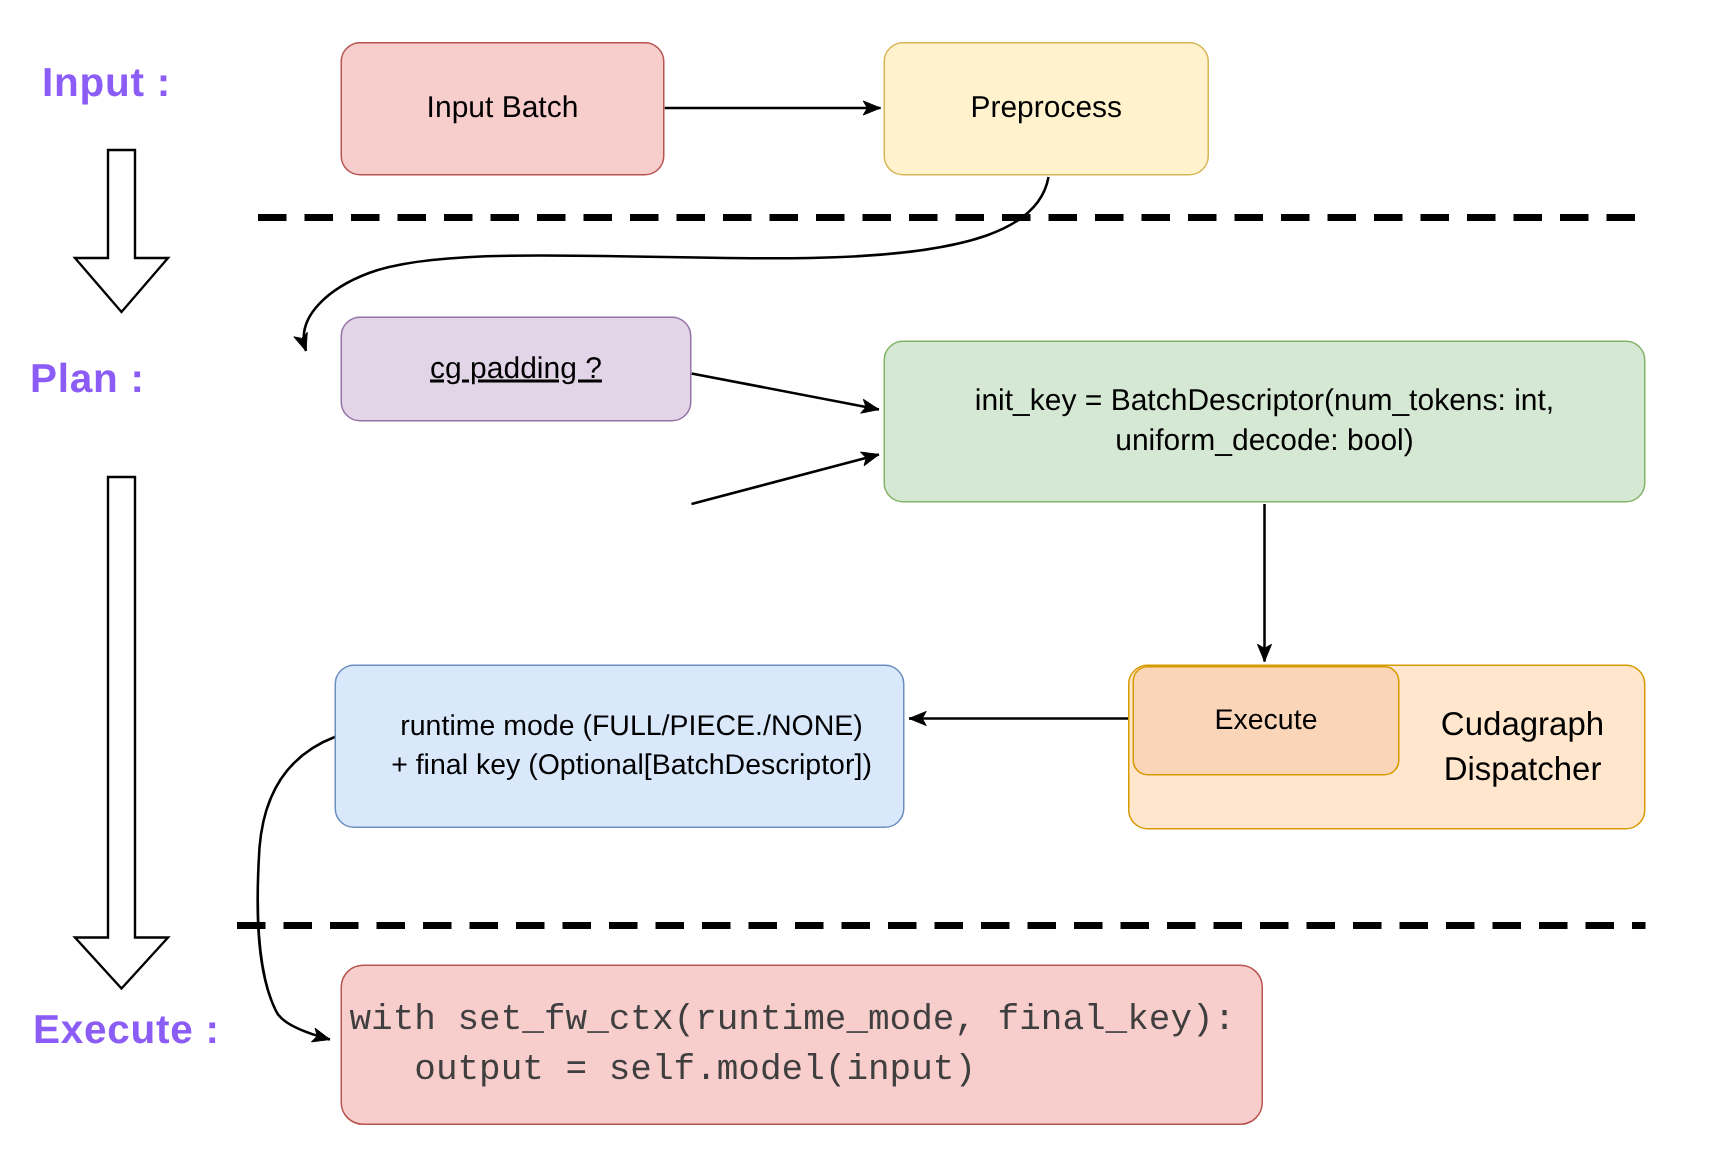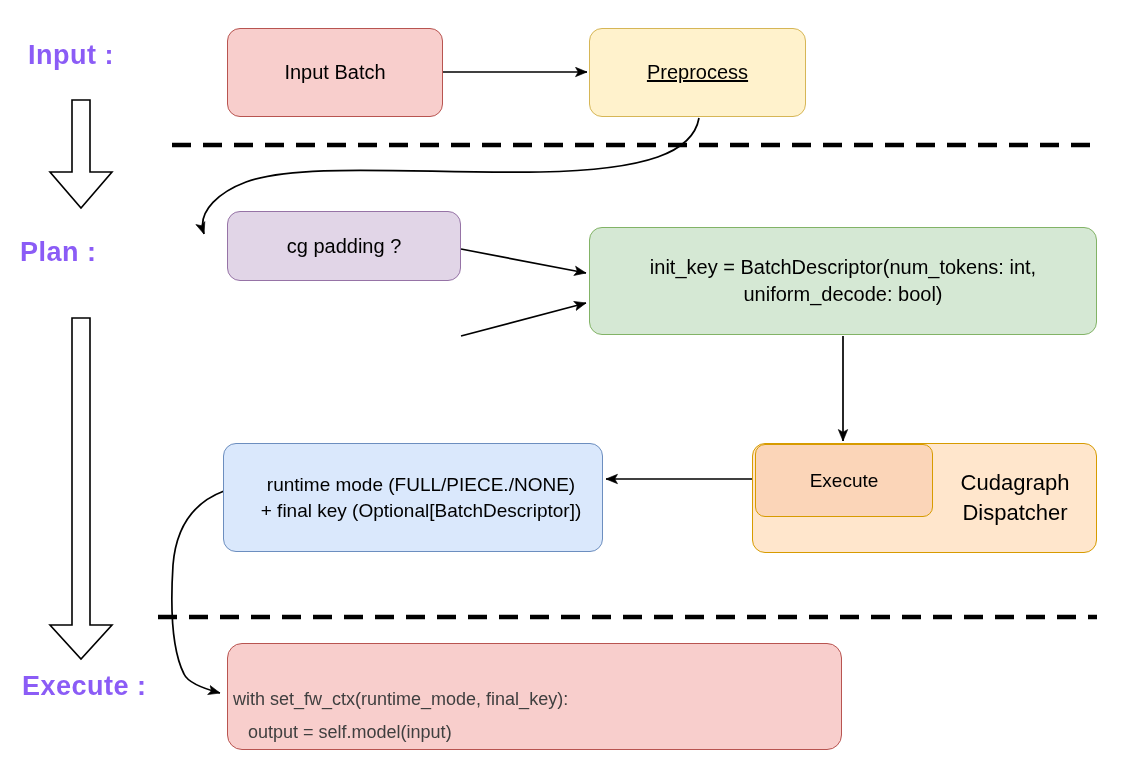--- a/index.html
+++ b/index.html
@@ -9,42 +9,42 @@
   }
   .layer{position:absolute;left:0;top:0;width:1142px;height:770px;}
   svg.layer{pointer-events:none;}
   .node{
     position:absolute;display:flex;flex-direction:column;align-items:center;justify-content:center;
     text-align:center;border-radius:13px;border:1.7px solid #000;box-sizing:border-box;
     line-height:1.32;
   }
   .node .ln{white-space:pre;}
   .red    {background:var(--red-fill);   border-color:var(--red-stroke);}
-  .yellow {background:var(--yellow-fill);border-color:var(--yellow-stroke);text-decoration:underline;}
+  .yellow {background:var(--yellow-fill);border-color:var(--yellow-stroke);}
   .purple {background:var(--purple-fill);border-color:var(--purple-stroke);}
   .green  {background:var(--green-fill); border-color:var(--green-stroke);}
   .blue   {background:var(--blue-fill);  border-color:var(--blue-stroke);}
   .orange {background:var(--orange-fill);border-color:var(--orange-stroke);}
   .orange-inner{background:var(--orange-inner-fill);border-color:var(--orange-stroke);border-radius:10px;}
   .stage-label{
     position:absolute;font-weight:bold;font-size:27px;letter-spacing:.5px;color:#8b5cf6;
   }
   #input-batch   {left:227px;top:28px;width:216px;height:89px;font-size:20px;}
   #preprocess    {left:589px;top:28px;width:217px;height:89px;font-size:20px;}
-  #cg-padding    {left:227px;top:211px;width:234px;height:70px;font-size:20px;}
+  #cg-padding    {left:227px;top:211px;width:234px;height:70px;font-size:20px;text-decoration:underline;}
   #uniform-decode{left:227px;top:299px;width:234px;height:73px;font-size:20px;}
   #init-key      {left:589px;top:227px;width:508px;height:108px;font-size:20px;line-height:27px;}
   #cudagraph-outer{left:752px;top:443px;width:345px;height:110px;}
   #dispatch-inner{left:755px;top:444px;width:178px;height:73px;font-size:19px;}
   #dispatcher-label{left:933px;top:443px;width:164px;height:110px;position:absolute;display:flex;
      flex-direction:column;align-items:center;justify-content:center;font-size:22px;line-height:30px;text-align:center;}
   #runtime-box   {left:223px;top:443px;width:380px;height:109px;font-size:19px;line-height:26px;padding-left:16px;}
   #code-box      {left:227px;top:643px;width:615px;height:107px;border-radius:15px;
-     font-family:Liberation Sans, sans-serif;font-size:18px;line-height:33px;
-     align-items:flex-start;padding-left:5px;color:#3f3f3f;justify-content:flex-end;}
+     font-family:Liberation Mono, monospace;font-size:24px;line-height:33px;
+     align-items:flex-start;padding-left:5px;color:#3f3f3f;}
   #label-input  {left:28px;top:40px;}
   #label-plan   {left:20px;top:237px;}
   #label-execute{left:22px;top:671px;}
 </style>
 </head>
 <body>
 
 <div class="canvas">
 
   <svg class="layer" width="1142" height="770" viewBox="0 0 1142 770">

